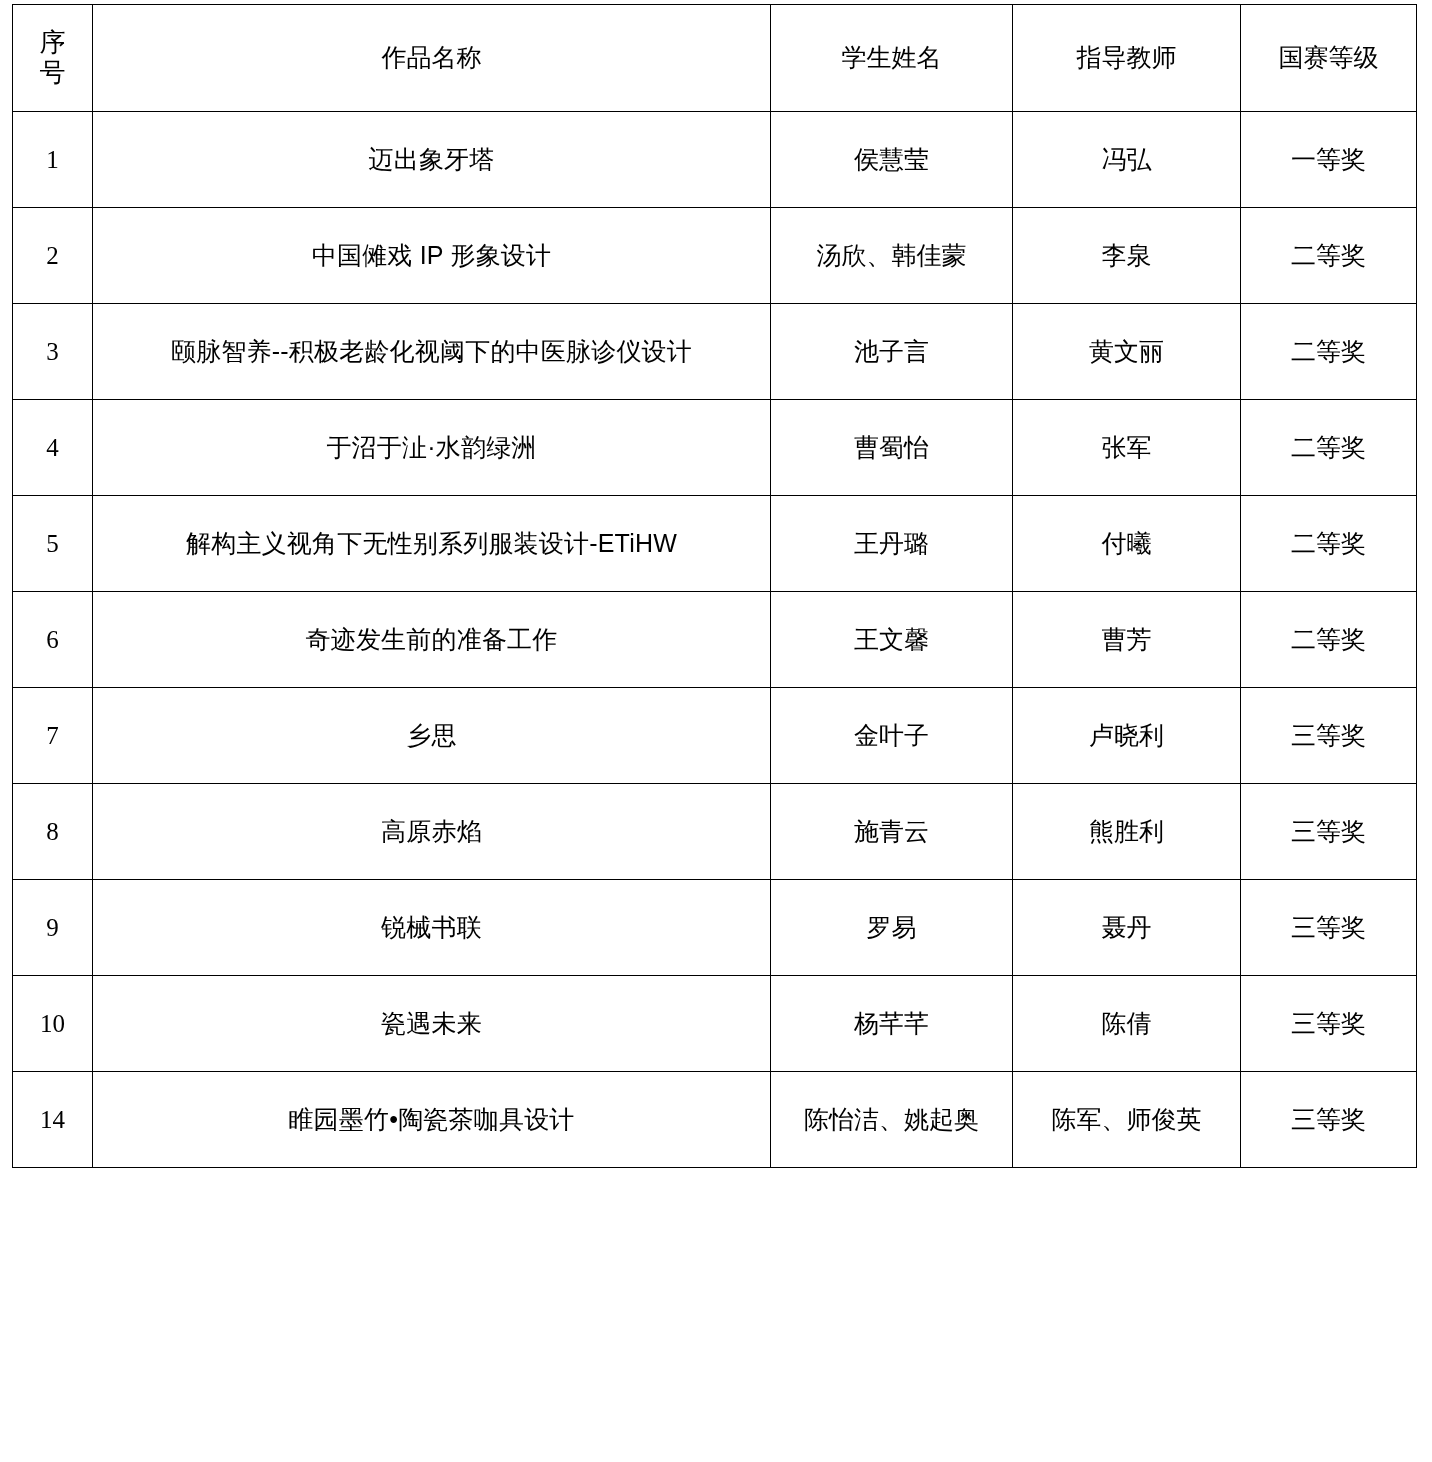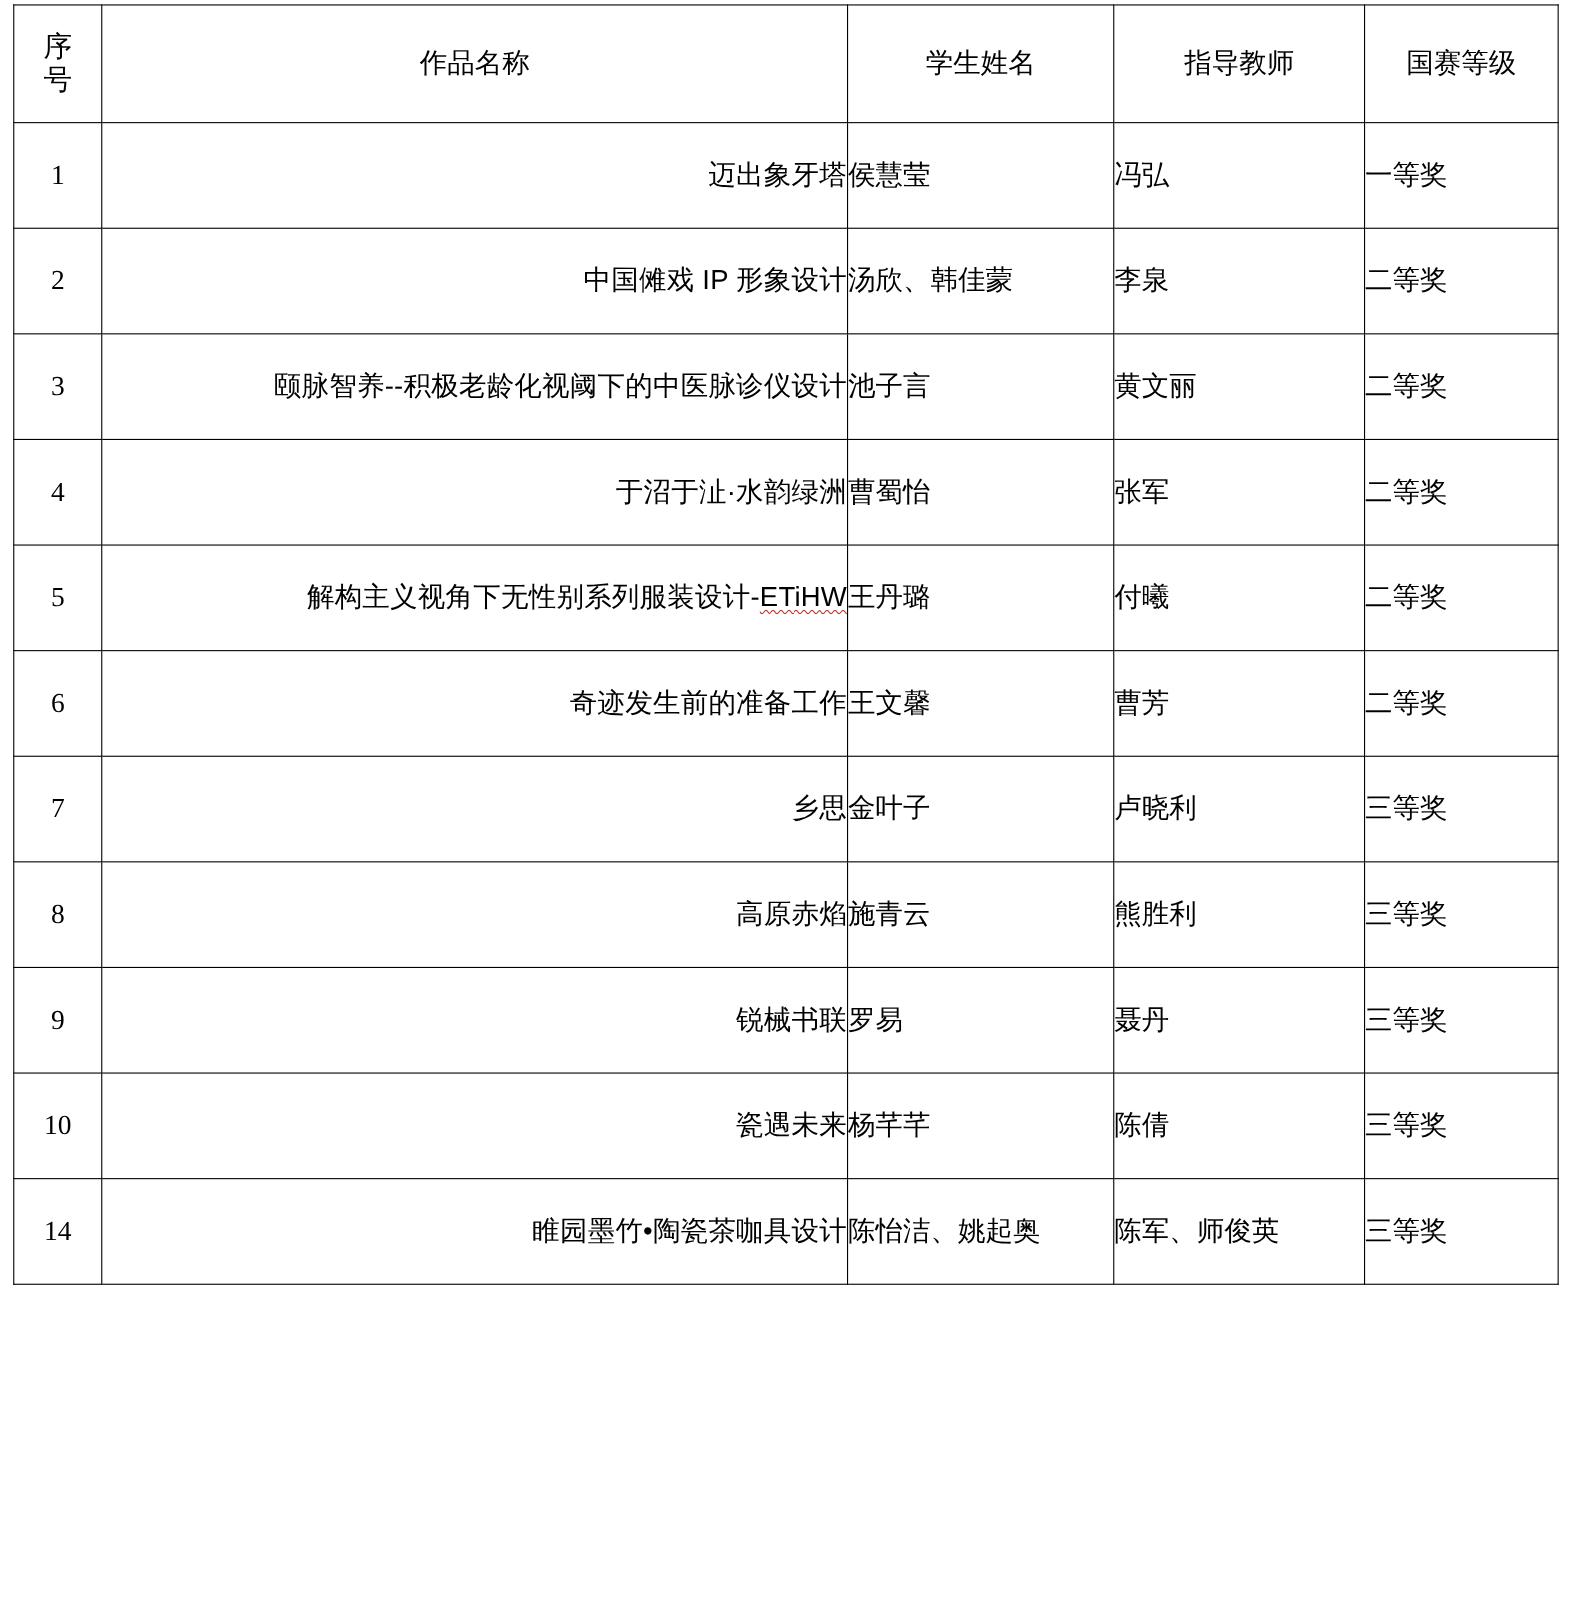--- a/index.html
+++ b/index.html
@@ -58,37 +58,37 @@
   }
   tbody td {
     height: 95px;
   }
   td.cell-index {
     text-align: center;
     font-family: "Liberation Serif", "DejaVu Serif", serif;
     font-size: 26px;
   }
   td.cell-title {
-    text-align: right;
+    text-align: center;
     padding-left: 16px;
     font-family: "Liberation Sans", "DejaVu Sans", sans-serif;
     font-size: 26px;
     letter-spacing: 0.2px;
   }
   td.cell-student,
   td.cell-teacher,
   td.cell-level {
+    text-align: center;
     font-family: "Liberation Sans", "DejaVu Sans", sans-serif;
     font-size: 26px;
   }
   td.cell-title .latin {
     font-family: "Liberation Sans", "DejaVu Sans", sans-serif;
   }
   .spellcheck {
-    text-decoration: underline;
     text-decoration-style: wavy;
     text-decoration-color: #c0392b;
     text-decoration-thickness: 1px;
     text-underline-offset: 3px;
   }
 </style>
 </head>
 <body>
 
 <div class="sheet">

